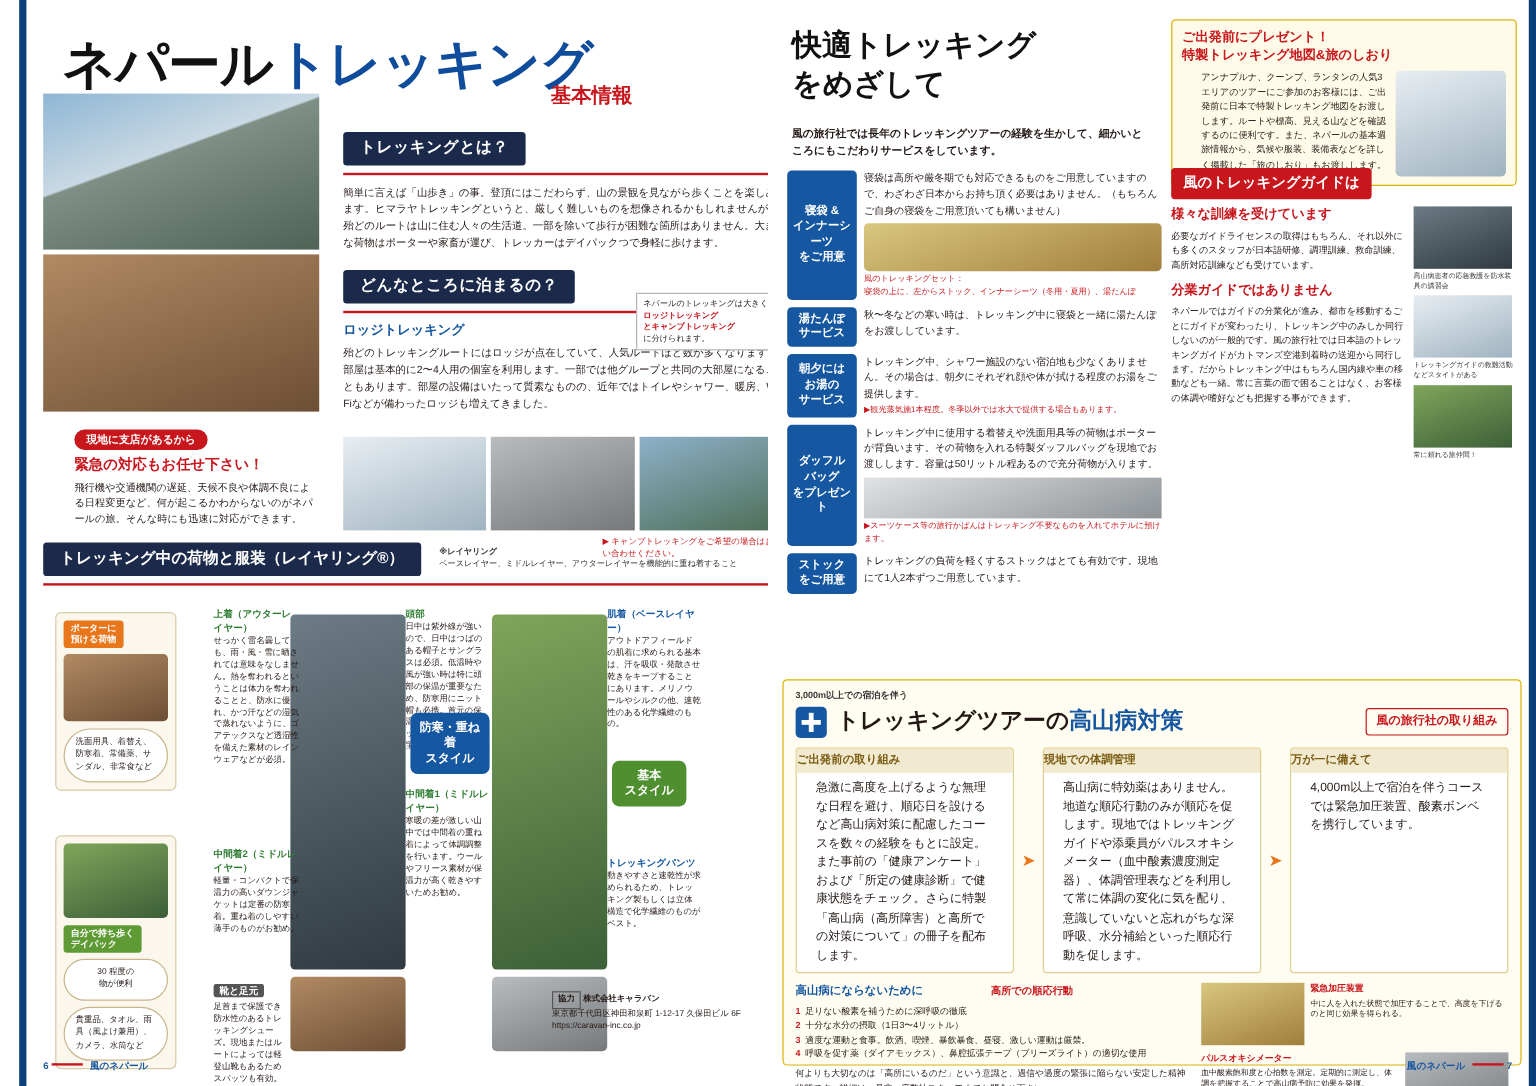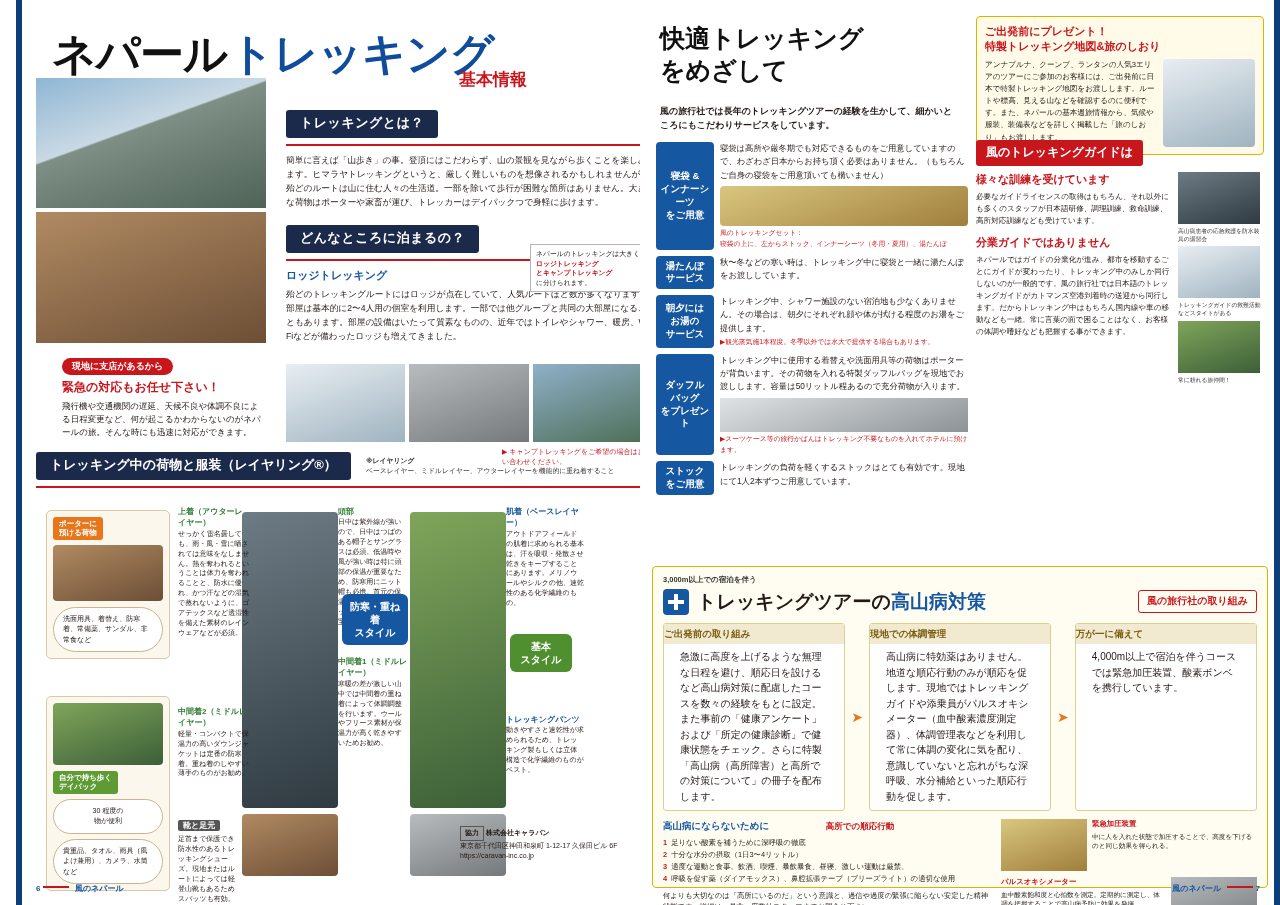--- a/index.html
+++ b/index.html
@@ -61,21 +61,21 @@
   }
   .note-box b{color:#c8161d;}
 
   .cap-red{color:#c8161d;font-size:7px;margin-top:3px;}
 
   .sec2{position:absolute;left:14px;top:452px;width:616px;}
   .sec2-title{display:inline-block;background:#1b2a4a;color:#fff;font-weight:bold;font-size:13px;padding:4px 14px 5px;border-radius:3px;}
   .sec2-note{position:absolute;left:330px;top:4px;font-size:6.8px;line-height:1.4;color:#333;}
 
   .layer-area{position:absolute;left:14px;top:484px;width:616px;height:400px;}
-  .porter-box{position:absolute;left:10px;top:26px;width:124px;border:1px solid #d8c9a8;background:#fbf7ec;border-radius:5px;padding:6px;box-sizing:border-box;}
+  .porter-box{position:absolute;left:10px;top:26px;width:101px;border:1px solid #d8c9a8;background:#fbf7ec;border-radius:5px;padding:6px;box-sizing:border-box;}
   .tag-orange{display:inline-block;background:#e8761b;color:#fff;font-size:7.5px;font-weight:bold;border-radius:3px;padding:2px 6px;line-height:1.25;}
   .tag-green{display:inline-block;background:#5f9b34;color:#fff;font-size:7.5px;font-weight:bold;border-radius:3px;padding:2px 6px;line-height:1.25;}
   .oval{border:1px solid #c9b58d;border-radius:40px;padding:6px 9px;font-size:7px;line-height:1.5;background:#fff;}
 
   .cal-label{position:absolute;font-size:7px;line-height:1.42;}
   .cal-label .nm{color:#2f7d32;font-weight:bold;font-size:8px;}
   .cal-label .nmb{color:#1557a0;font-weight:bold;font-size:8px;}
 
   .style-badge{
     position:absolute;border-radius:6px;color:#fff;font-weight:bold;text-align:center;
@@ -331,21 +331,21 @@
       <div class="trow">
         <div class="tlabel" style="white-space:pre-line">ストック
 をご用意</div>
         <div class="tbody">トレッキングの負荷を軽くするストックはとても有効です。現地にて1人2本ずつご用意しています。</div>
       </div>
     </div>
 
     <div class="present">
       <h3 style="white-space:pre-line">ご出発前にプレゼント！
 特製トレッキング地図&amp;旅のしおり</h3>
-      <div style="display:flex;gap:6px;">
+      <div style="display:flex;gap:6px;margin-left:16px;">
         <p>アンナプルナ、クーンブ、ランタンの人気3エリアのツアーにご参加のお客様には、ご出発前に日本で特製トレッキング地図をお渡しします。ルートや標高、見える山などを確認するのに便利です。また、ネパールの基本週旅情報から、気候や服装、装備表などを詳しく掲載した「旅のしおり」もお渡しします。</p>
         <div class="ph snow il" style="width:92px;height:88px;flex:0 0 92px;"></div>
       </div>
     </div>
 
     <div class="guide">
       <span class="hd">風のトレッキングガイドは</span>
       <div style="display:flex;gap:6px;margin-top:6px;">
         <div style="flex:1">
           <div class="sub-red" style="margin-top:0">様々な訓練を受けています</div>

